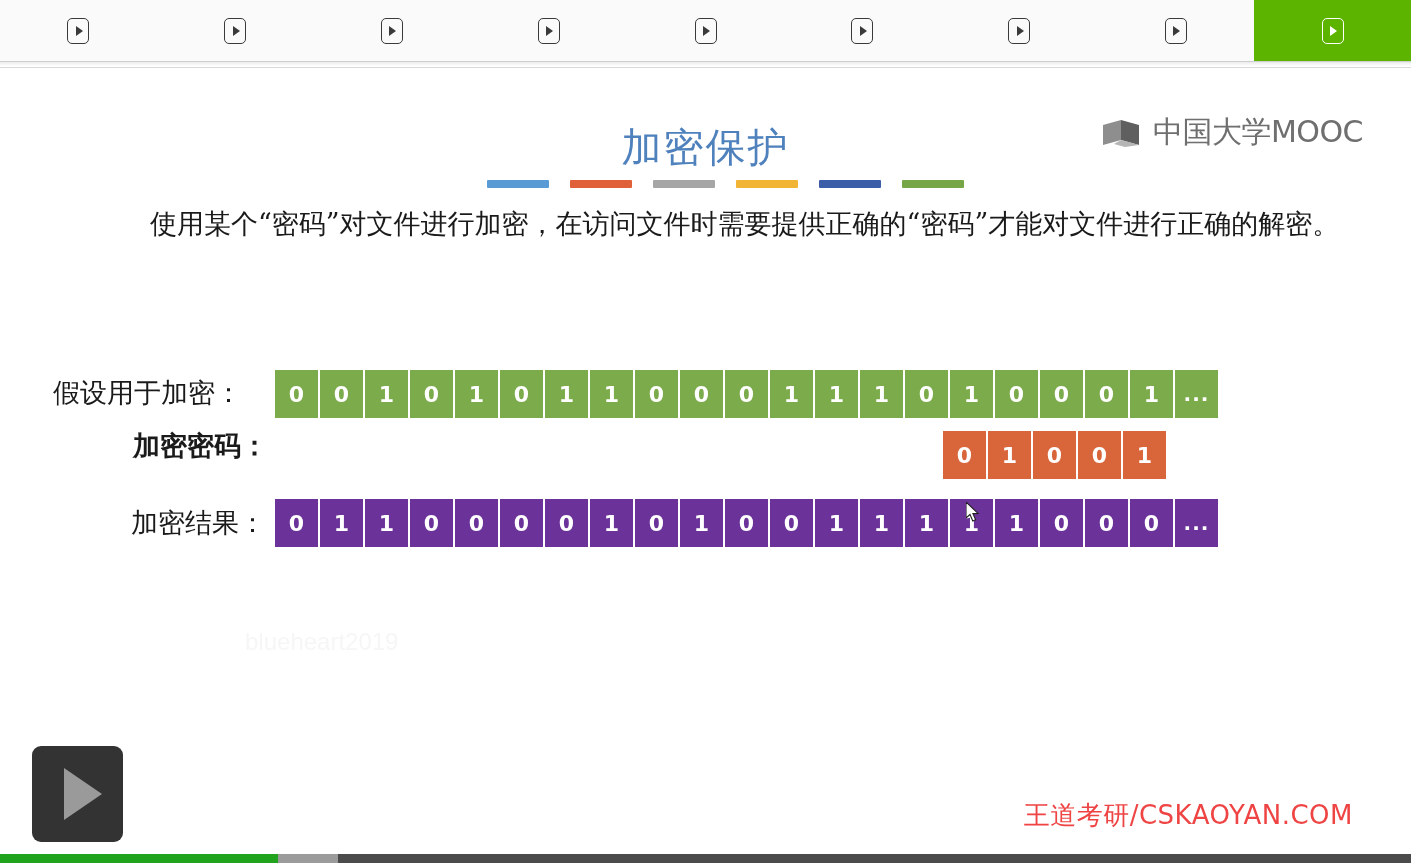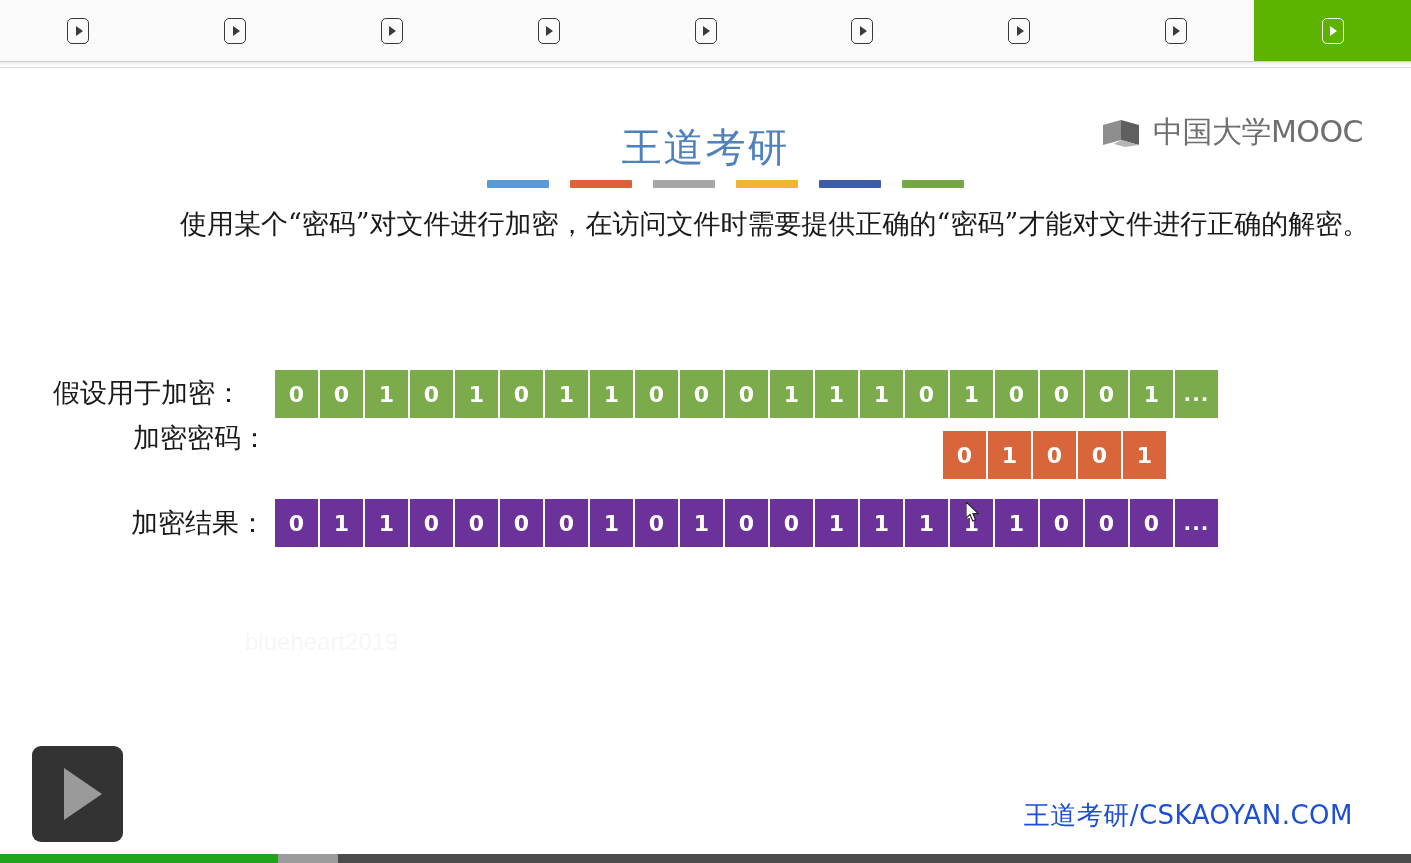--- a/index.html
+++ b/index.html
@@ -119,21 +119,20 @@
   .para {
     position: absolute;
     left: 150px;
     top: 138px;
     width: 1215px;
     font-size: 27px;
     color: #1a1a1a;
     font-family: "DejaVu Serif", serif;
     line-height: 1.35;
     white-space: nowrap;
-    margin-left: 30px;
   }
 
   .eg-block {
     position: absolute;
     left: 152px;
     top: 208px;
     font-size: 26px;
     color: #1a1a1a;
     font-family: "DejaVu Serif", serif;
     line-height: 1.42;
@@ -208,21 +207,21 @@
     border-top: 26px solid transparent;
     border-bottom: 26px solid transparent;
     margin-left: 10px;
   }
 
   .brand {
     position: absolute;
     right: 58px;
     bottom: 12px;
     font-size: 26px;
-    color: #1d4ed8;
+    color: #ef4444;
     font-family: "DejaVu Sans", sans-serif;
     letter-spacing: 0.5px;
     white-space: nowrap;
   }
 
   
   .progress {
     position: absolute;
     left: 0; bottom: 0;
     width: 1411px;
@@ -306,21 +305,21 @@
 
   <div class="mooc-logo">
     <svg class="mooc-mark" width="46" height="30" viewBox="0 0 46 30">
       <path d="M2 7 L20 2 L20 22 L2 27 Z" fill="#8e8e8e"></path>
       <path d="M20 2 L38 7 L38 27 L20 22 Z" fill="#5f5f5f"></path>
       <path d="M20 22 L38 27 L24 29 L13 26 Z" fill="#b5b5b5"></path>
     </svg>
     <span class="mooc-text">中国大学MOOC</span>
   </div>
 
-  <div class="slide-title">王道考研</div>
+  <div class="slide-title">加密保护</div>
 
   <div class="title-bars">
     <span class="bar" style="background:#5b9bd5"></span>
     <span class="bar" style="background:#e0603a"></span>
     <span class="bar" style="background:#a6a6a6"></span>
     <span class="bar" style="background:#f1b434"></span>
     <span class="bar" style="background:#3c5ea8"></span>
     <span class="bar" style="background:#76a646"></span>
   </div>
 
@@ -345,21 +344,21 @@
       <div class="cell">1</div>
       <div class="cell">0</div>
       <div class="cell">1</div>
       <div class="cell">0</div>
       <div class="cell">0</div>
       <div class="cell">0</div>
       <div class="cell">1</div>
       <div class="cell ellipsis">...</div>
     </div>
 
-  <div class="row-label" style="left:133px; top:352px;">加密密码：</div>
+  <div class="row-label" style="left:133px; top:360px;font-weight:bold;">加密密码：</div>
   <div class="bitrow row-orange" id="row-orange" style="left:943px; top:363px;">
       <div class="cell">0</div>
       <div class="cell">1</div>
       <div class="cell">0</div>
       <div class="cell">0</div>
       <div class="cell">1</div>
     </div>
 
   <div class="row-label" style="left:131px; top:437px;">加密结果：</div>
   <div class="bitrow row-purple" id="row-purple" style="left:275px; top:431px;">

